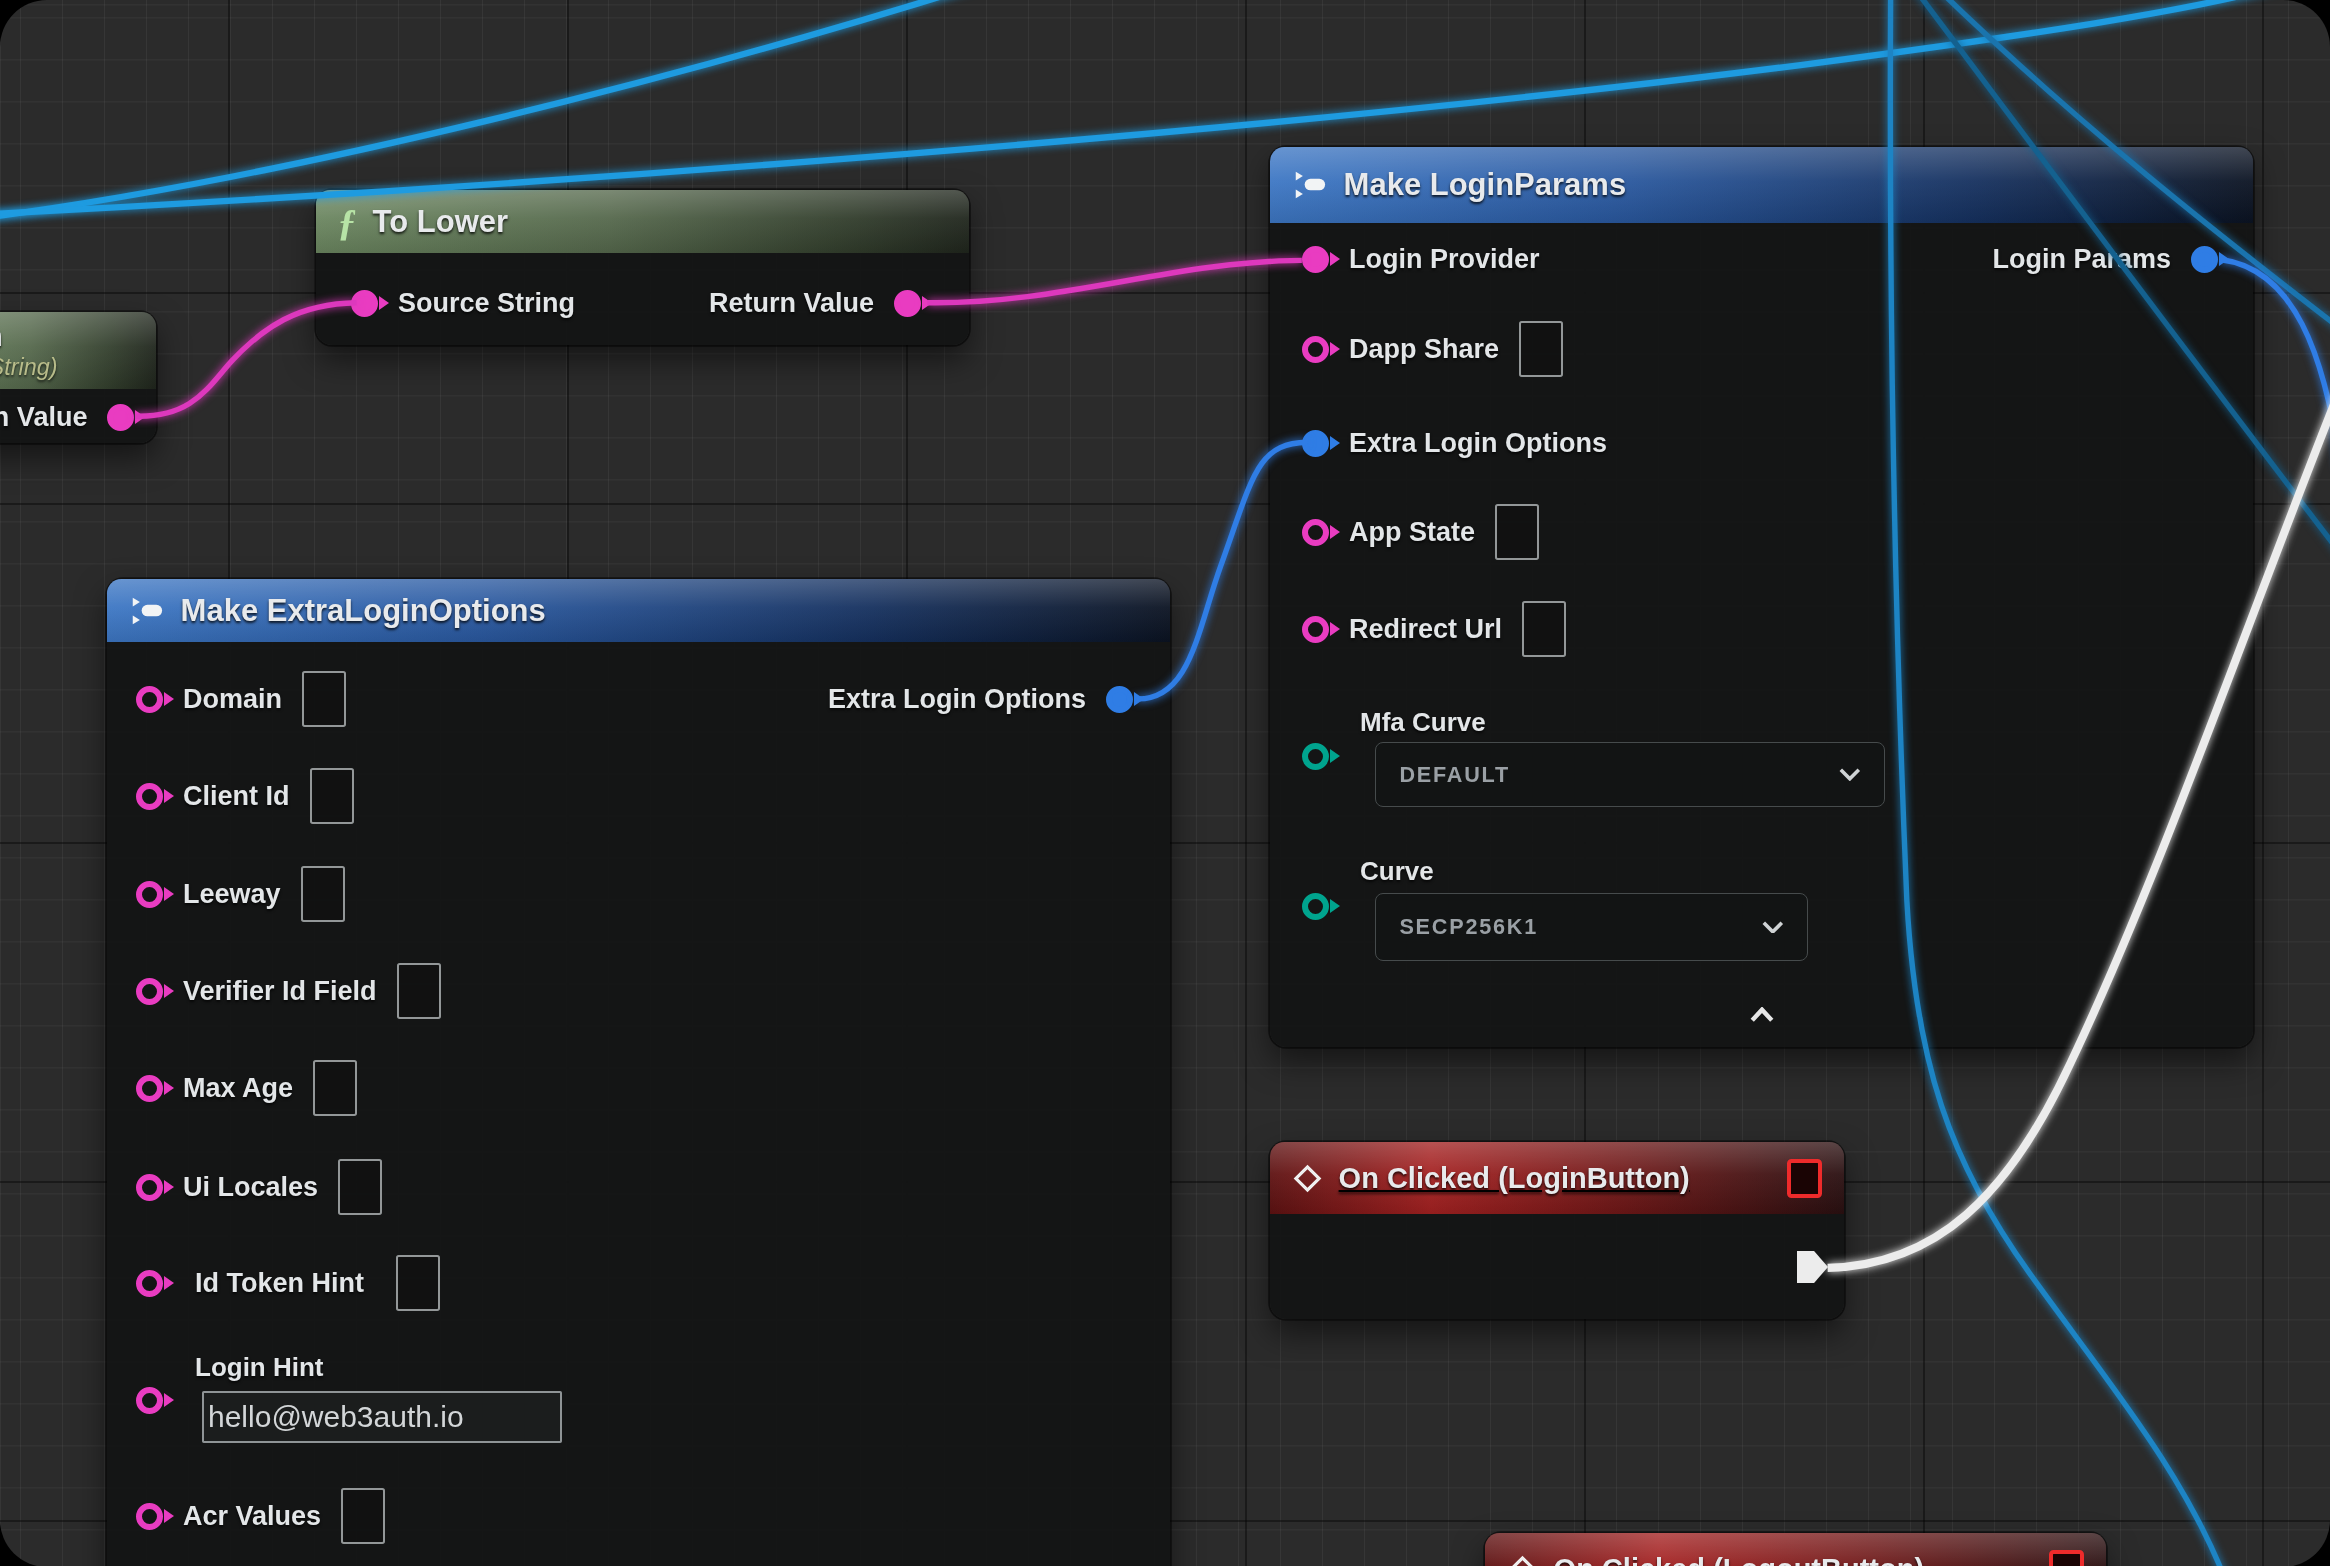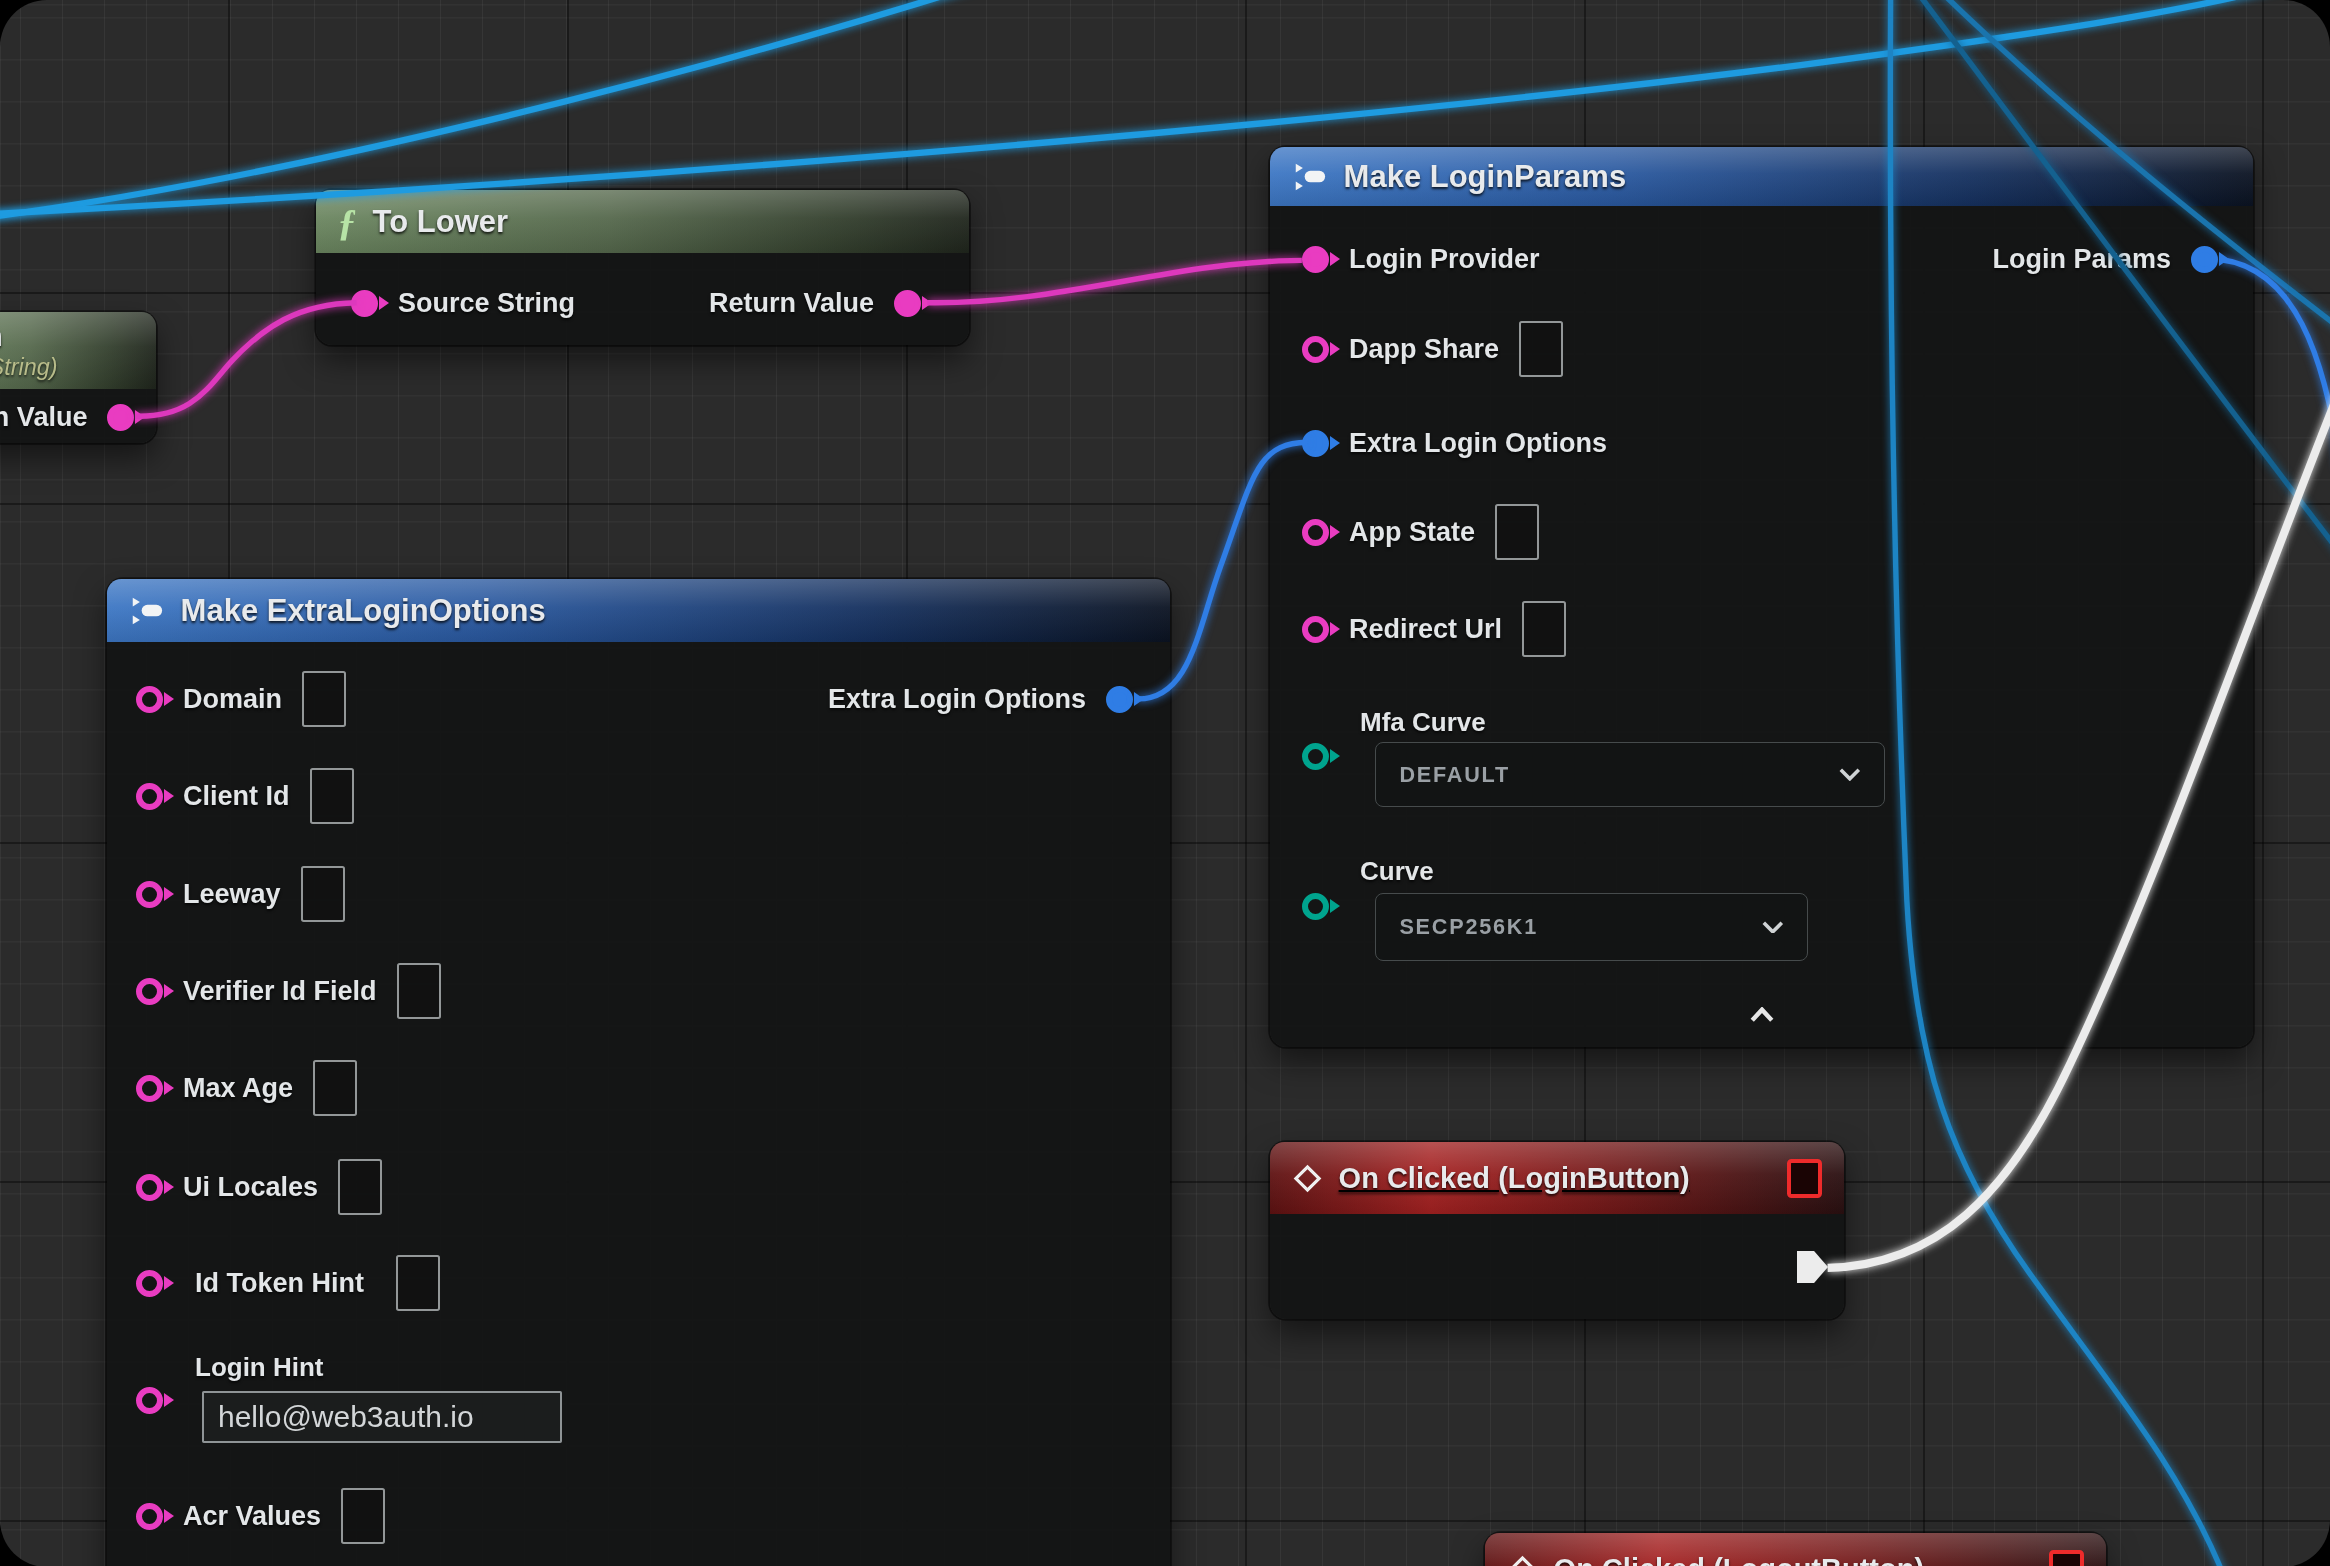--- a/index.html
+++ b/index.html
@@ -30,21 +30,21 @@
   .slabel{position:absolute;font-weight:700;font-size:26px;color:#e3e6e8;text-shadow:0 1.8px 2.7px rgba(0,0,0,.7);white-space:nowrap;}
   .pin{width:27px;height:27px;border:6.3px solid currentColor;border-radius:50%;position:relative;flex:none;box-sizing:border-box;background:transparent;}
   .pin.filled{background:currentColor;}
   .pin::after{content:"";position:absolute;left:21.6px;top:50%;transform:translateY(-50%);
         border-left:10px solid currentColor;border-top:7.2px solid transparent;border-bottom:7.2px solid transparent;}
   .c-str{color:var(--pin-string,#e93cc1);} .c-struct{color:var(--pin-struct,#2f7de5);} .c-enum{color:var(--pin-enum,#00a48e);}
   .cbx{width:40px;height:52px;border:2.7px solid #939798;border-radius:2.7px;background:rgba(0,0,0,.15);flex:none;}
   .dd{position:absolute;display:flex;align-items:center;justify-content:space-between;padding:0 23.4px;box-sizing:border-box;
       background:#121414;border:1.8px solid #464b4c;border-radius:8px;color:#9aa0a5;font-weight:700;font-size:21.6px;letter-spacing:1.8px;}
   .tinput{position:absolute;background:#1b1d1d;border:2.7px solid #8f9496;border-radius:1.8px;color:#d3d6d8;
-      font-family:"Liberation Sans",sans-serif;font-size:30px;padding:0 14px;box-sizing:border-box;outline:none;}
+      font-family:"Liberation Sans",sans-serif;font-size:30px;padding:0 4px;box-sizing:border-box;outline:none;}
   .fnico{font-family:"Liberation Serif",serif;font-style:italic;font-weight:700;font-size:38px;color:#b7e3a6;z-index:1;line-height:1;}
   .mkico,.evico{z-index:1;flex:none;}
   .badge{width:27px;height:31px;border:4.5px solid #ee2b2b;background:#1a0404;border-radius:4.5px;z-index:1;flex:none;}
   .execpin{position:absolute;width:31px;height:32px;background:var(--wire-exec,#ececec);
       clip-path:polygon(0 0,55% 0,100% 50%,55% 100%,0 100%);}
   .collapse{position:absolute;left:50%;transform:translateX(-50%);}
   svg.wires{position:absolute;inset:0;z-index:50;pointer-events:none;}
   svg.wires path{fill:none;filter:drop-shadow(0 0 5px currentColor);}
   .w-a,.w-b{stroke:var(--wire-blue,#1e9be0);color:var(--wire-blue,#1e9be0);stroke-width:7;}
   .w-v{stroke:var(--wire-blue-mid,#1d84c4);color:var(--wire-blue-mid,#1d84c4);stroke-width:6;}
@@ -140,21 +140,21 @@
       </div>
       <input class="tinput" style="left: 95px; top: 812px; width: 360px; height: 52px;" value="hello@web3auth.io">
       <div class="prow" style="left:29px;top:908px;">
         <span class="pin c-str"></span>
         <span class="plabel">Acr Values</span>
         <span class="cbx"></span>
       </div>
     </div>
 
     <div class="node" style="left:1270px;top:147px;width:983px;height:900px;">
-      <div class="nhead h-blue" style="height:59px;">
+      <div class="nhead h-blue" style="height:76px;">
         <svg class="mkico" width="36" height="32" viewBox="0 0 40 36">
           <path d="M4 3 L12 8 L4 13 Z" fill="#f2f4f5"></path>
             <path d="M4 23 L12 28 L4 33 Z" fill="#f2f4f5"></path>
           <rect x="14" y="11" width="23" height="13" rx="6.5" fill="#f2f4f5"></rect>
         </svg>
         <span class="ntitle">Make LoginParams</span>
       </div>
       <div class="prow" style="left:32px;top:83px;">
         <span class="pin filled c-str"></span>
         <span class="plabel">Login Provider</span>

